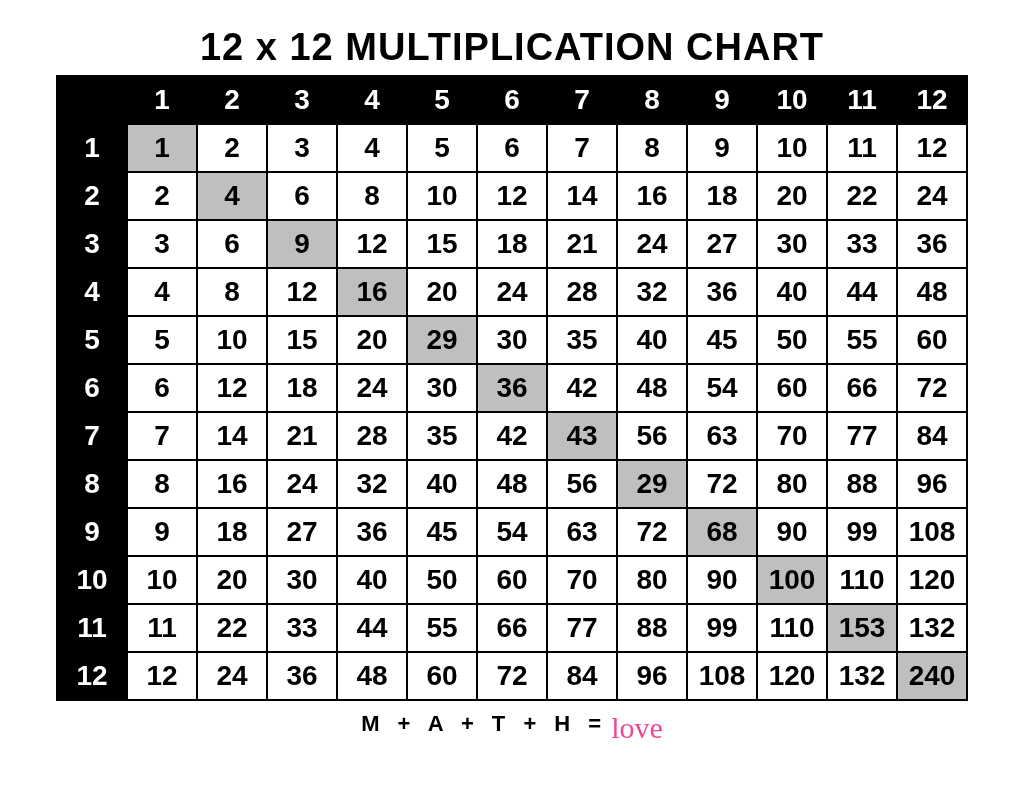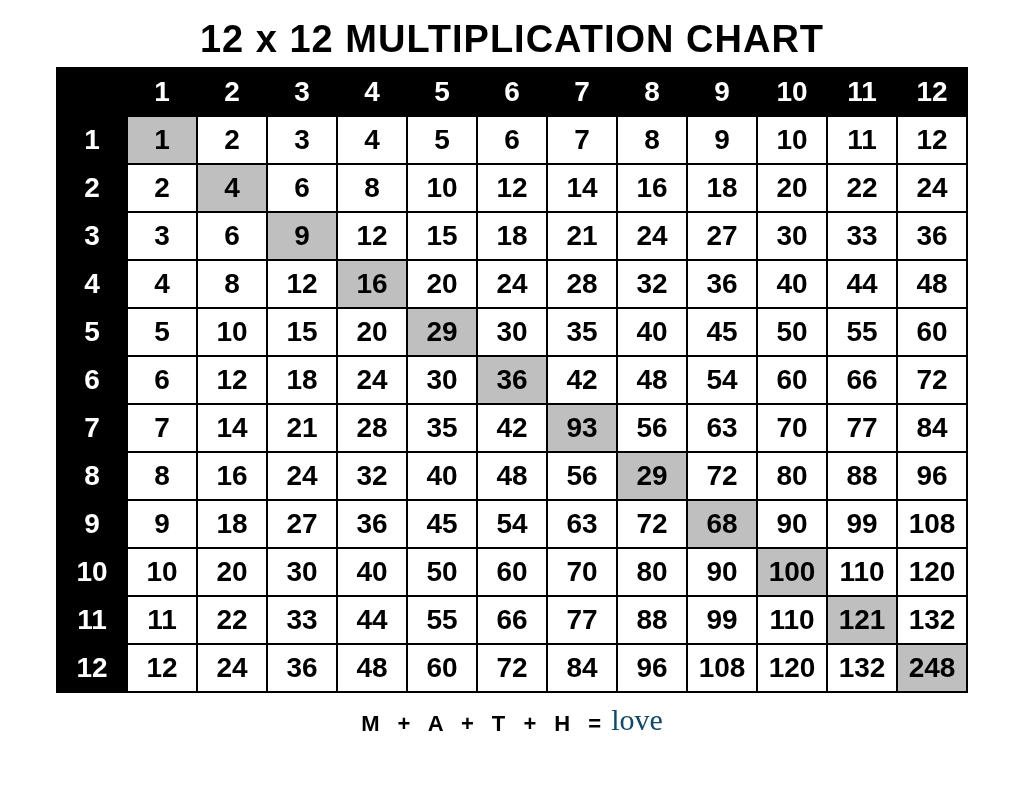--- a/index.html
+++ b/index.html
@@ -11,21 +11,21 @@
       width: 1024px;
       height: 791px;
       display: flex;
       flex-direction: column;
       align-items: center;
     }
     .title {
       font-size: 38px;
       font-weight: 900;
       letter-spacing: 1px;
-      margin-top: 18px;
+      margin-top: 26px;
       margin-bottom: 6px;
       text-align: center;
       font-family: "Futura", "Century Gothic", "Arial", sans-serif;
     }
     .chart {
       border-collapse: collapse;
       table-layout: fixed;
     }
     .chart td, .chart th {
       width: 70px;
@@ -54,26 +54,26 @@
     .diag {
       background: #bfbfbf;
     }
     .footer {
       margin-top: 10px;
       font-size: 22px;
       font-weight: 900;
       letter-spacing: 6px;
       font-family: "Arial Black", Arial, sans-serif;
       display: flex;
-      align-items: flex-end;
+      align-items: flex-start;
       justify-content: center;
     }
     .footer .love {
       font-family: "Brush Script MT", "Segoe Script", cursive;
-      color: #0c4a6e;
+      color: #ec4899;
       font-size: 30px;
       font-weight: normal;
       letter-spacing: 0;
       margin-left: 4px;
     }
   </style>
 </head>
 <body>
 
 <div class="title">12 x 12 MULTIPLICATION CHART</div>
@@ -186,21 +186,21 @@
         <td class="cell">72</td>
       </tr>
       <tr>
         <td class="rowhead">7</td>
         <td class="cell">7</td>
         <td class="cell">14</td>
         <td class="cell">21</td>
         <td class="cell">28</td>
         <td class="cell">35</td>
         <td class="cell">42</td>
-        <td class="cell diag">93</td>
+        <td class="cell diag">43</td>
         <td class="cell">56</td>
         <td class="cell">63</td>
         <td class="cell">70</td>
         <td class="cell">77</td>
         <td class="cell">84</td>
       </tr>
       <tr>
         <td class="rowhead">8</td>
         <td class="cell">8</td>
         <td class="cell">16</td>
@@ -250,37 +250,37 @@
         <td class="cell">11</td>
         <td class="cell">22</td>
         <td class="cell">33</td>
         <td class="cell">44</td>
         <td class="cell">55</td>
         <td class="cell">66</td>
         <td class="cell">77</td>
         <td class="cell">88</td>
         <td class="cell">99</td>
         <td class="cell">110</td>
-        <td class="cell diag">121</td>
+        <td class="cell diag">153</td>
         <td class="cell">132</td>
       </tr>
       <tr>
         <td class="rowhead">12</td>
         <td class="cell">12</td>
         <td class="cell">24</td>
         <td class="cell">36</td>
         <td class="cell">48</td>
         <td class="cell">60</td>
         <td class="cell">72</td>
         <td class="cell">84</td>
         <td class="cell">96</td>
         <td class="cell">108</td>
         <td class="cell">120</td>
         <td class="cell">132</td>
-        <td class="cell diag">248</td>
+        <td class="cell diag">240</td>
       </tr>
     </tbody>
 </table>
 
 <div class="footer">
   <span>M + A + T + H =</span>
   <span class="love">love</span>
 </div>
 
 </body></html>

